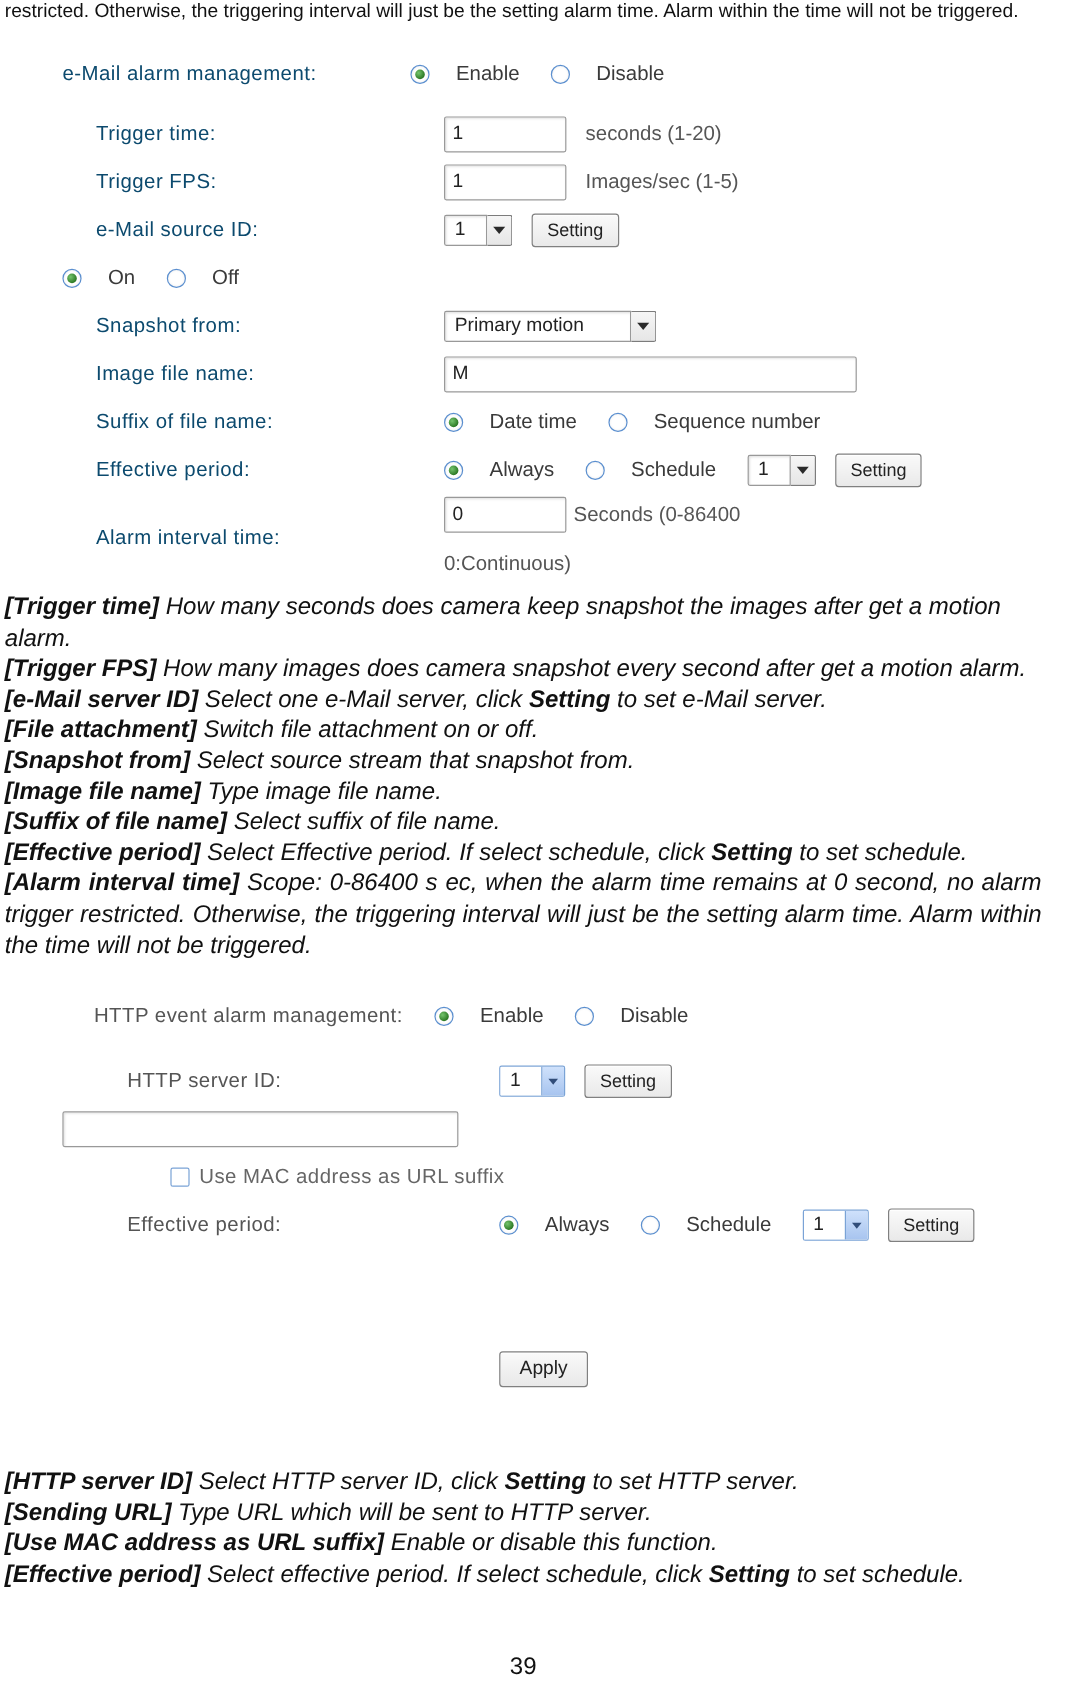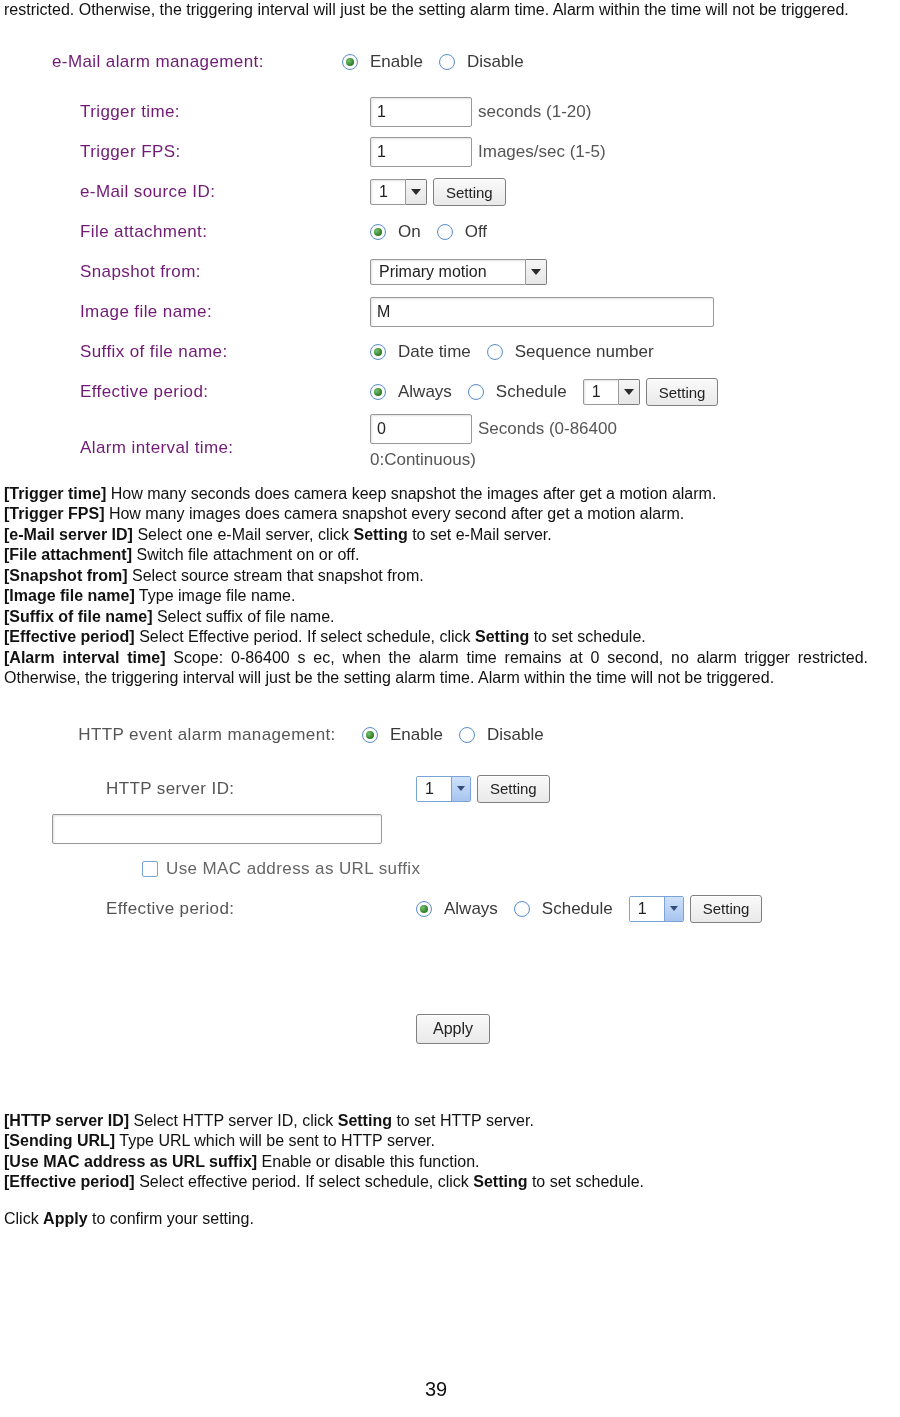--- a/index.html
+++ b/index.html
@@ -30,28 +30,28 @@
   .row {
     display: flex;
     align-items: center;
     min-height: 36px;
     margin-bottom: 4px;
   }
   .row .lbl {
     width: 290px;
     flex: 0 0 290px;
     letter-spacing: 0.4px;
-    color: #701a75;
+    color: #0c4a6e;
     padding-left: 28px;
   }
   .row.indent0 .lbl { padding-left: 0; }
   .controls {
     display: flex;
     align-items: center;
-    gap: 6px;
+    gap: 16px;
     color: #444;
     flex-wrap: wrap;
   }
   .controls .hint { color: #555; margin-left: 4px; }
   .controls .no-gap { margin-left: 0; }
 
   
   .tinput {
     display: inline-flex;
     align-items: center;
@@ -152,21 +152,21 @@
     background: linear-gradient(#fafafa, #e9e9e9);
     border: 1px solid #808080; border-radius: 3px;
     font-family: Tahoma, Arial, sans-serif; font-size: 15px; color: #222;
     box-shadow: 0 1px 0 #fff inset;
     cursor: pointer;
   }
   .btn.big { height: 28px; padding: 0 16px; font-size: 16px; }
 
   
   .desc-list { margin-top: 4px; }
-  .desc-line { font-size: 16px; line-height: 1.28; }
+  .desc-line { font-size: 20px; line-height: 1.28; font-style: italic; }
   .desc-line .key { font-weight: bold; }
   .desc-line.justified { text-align: justify; }
 
   .page-number {
     position: absolute; bottom: 16px; left: 0; right: 0;
     text-align: center; font-size: 20px; color: #111;
   }
 
   
   .p2 { color: #555; font-family: Tahoma, Arial, sans-serif; font-size: 17px; }
@@ -215,21 +215,20 @@
       <div class="controls">
         <span class="select-wrap w40">
           <span class="sbox">1</span>
           <span class="sbtn"></span>
         </span>
         <span class="btn">Setting</span>
       </div>
     </div>
 
     <div class="row">
-      <div class="lbl">File attachment:</div>
       <div class="controls">
         <span class="radio checked"></span>
         <span class="radio-lbl">On</span>
         <span class="radio"></span>
         <span class="radio-lbl">Off</span>
       </div>
     </div>
 
     <div class="row">
       <div class="lbl">Snapshot from:</div>
@@ -363,18 +362,15 @@
 
   <div class="desc-list" id="desc2">
       <div class="desc-line"><span class="key">[HTTP server ID]</span><span> Select HTTP server ID, click </span><b>Setting</b><span> to set HTTP server.</span></div>
       <div class="desc-line"><span class="key">[Sending URL]</span><span> Type URL which will be sent to HTTP server.</span></div>
       <div class="desc-line"><span class="key">[Use MAC address as URL suffix]</span><span> Enable or disable this function.</span></div>
       <div class="desc-line"><span class="key">[Effective period]</span><span> Select effective period. If select schedule, click </span><b>Setting</b><span> to set schedule.</span></div>
     </div>
 
   <div style="height:16px"></div>
 
-  <div class="body-text">
-    <span>Click </span><b>Apply</b><span> to confirm your setting.</span>
-  </div>
 
   <div class="page-number">39</div>
 </div>
 
 </body></html>

